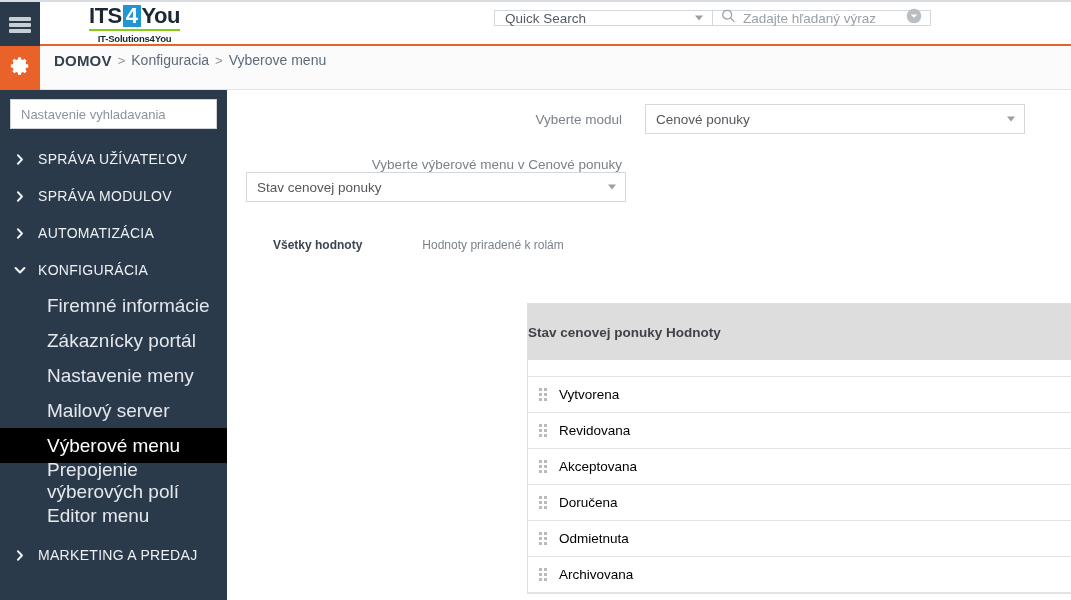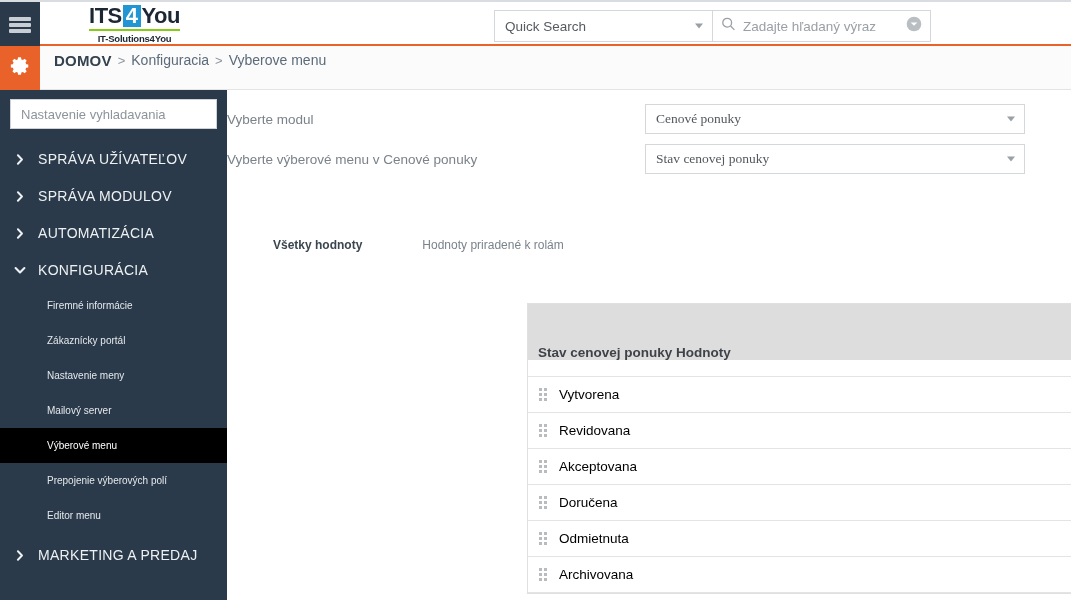--- a/index.html
+++ b/index.html
@@ -38,21 +38,21 @@
   .logo-four {
     display: inline-block; background: #2196d3; color: #ffffff;
     padding: 0 3px; margin: 0 1px;
   }
   .logo-sub {
     font-size: 9.5px; font-weight: bold; color: #1b2733;
     letter-spacing: -0.2px; margin-top: 3px; white-space: nowrap;
   }
 
   .qs-wrap {
-    position: absolute; left: 474px; top: 8px; height: 32px;
+    position: absolute; left: 474px; top: 8px; height: 16px;
     display: flex; align-items: stretch; padding-left: 20px;
   }
   .qs-select {
     width: 219px; border: 1px solid #d5d8db; background: #fff;
     display: flex; align-items: center; position: relative;
     padding: 0 10px; cursor: pointer;
   }
   .qs-select .txt { font-size: 13.5px; color: #555b61; }
   .caret-sm {
     position: absolute; right: 9px; top: 50%; transform: translateY(-50%);
@@ -103,56 +103,54 @@
   .side-search .ph { font-size: 13px; color: #8d949b; }
   .side-group {
     display: flex; align-items: center; height: 36px; padding-left: 14px;
     color: #eef1f3; font-size: 14px; letter-spacing: 0.3px; cursor: pointer;
     margin-top: 1px;
   }
   .side-group .gtxt { margin-left: 12px; }
   .chev { width: 12px; display: flex; align-items: center; justify-content: center; }
   .side-item {
     display: flex; align-items: center; height: 35px; padding-left: 47px;
-    color: #e4e8ec; font-size: 10px; cursor: pointer;
+    color: #e4e8ec; font-size: 19px; cursor: pointer;
   }
   .side-item.active { background: #000000; color: #ffffff; }
 
   
   .content {
     position: absolute; left: 227px; top: 90px; width: 844px; height: 510px;
     background: #ffffff;
   }
   .form-row {
     position: absolute; display: flex; align-items: center;
   }
   .form-row .flabel {
-    font-size: 13.5px; color: #7b8289; text-align: left; padding-right: 23px;
+    font-size: 13.5px; color: #7b8289; text-align: right; padding-right: 23px;
   }
   .sel-box {
     width: 380px; height: 30px; border: 1px solid #d5d8db; background: #fff;
     display: flex; align-items: center; padding: 0 10px; position: relative;
     cursor: pointer;
-    font-family: Liberation Serif, serif;
   }
   .sel-box .sval { font-size: 13.5px; color: #53585d; }
 
   .tabs { position: absolute; left: 46px; top: 148px; display: flex; }
   .tab { font-size: 12px; cursor: pointer; }
   .tab.active { color: #3b4650; font-weight: bold; }
   .tab.inactive { color: #7a838c; margin-left: 60px; }
 
   
   .tbl {
     position: absolute; left: 300px; top: 213px; width: 544px;
     border: 1px solid #e0e0e0; border-right: none; background: #fff;
   }
   .tbl-head {
-    height: 56px; background: #dddddd; display: flex; align-items: flex-end;
-    padding-left: 10px;
+    height: 56px; background: #dddddd; display: flex; align-items: center;
   }
   .tbl-head .htxt { font-size: 13.5px; font-weight: bold; color: #3f4348; }
   .tbl-spacer { height: 17px; background: #fff; border-bottom: 1px solid #e4e4e4; }
   .trow {
     height: 36px; display: flex; align-items: center; padding-left: 11px;
     border-bottom: 1px solid #e4e4e4; background: #fff;
   }
   .trow .rtxt { font-size: 13.5px; color: #000000; margin-left: 12px; }
   .dots { display: grid; grid-template-columns: repeat(2, 3px); gap: 2px; cursor: move; }
   .dots i { width: 3px; height: 3px; background: #b9bcbf; display: block; }
@@ -296,21 +294,21 @@
   <div class="content">
 
     <div class="form-row" style="left:0; top:14px;">
       <div class="flabel" style="width:418px">Vyberte modul</div>
       <div class="sel-box">
         <span class="sval">Cenové ponuky</span>
         <span class="caret-sm"></span>
       </div>
     </div>
 
-    <div class="form-row" style="left:0; top:54px;">
+    <div class="form-row" style="left:0; top:67px;flex-direction:column;">
       <div class="flabel" style="width:418px">Vyberte výberové menu v Cenové ponuky</div>
       <div class="sel-box">
         <span class="sval">Stav cenovej ponuky</span>
         <span class="caret-sm"></span>
       </div>
     </div>
 
     <div class="tabs">
       <div class="tab active">
         <span>Všetky hodnoty</span>

